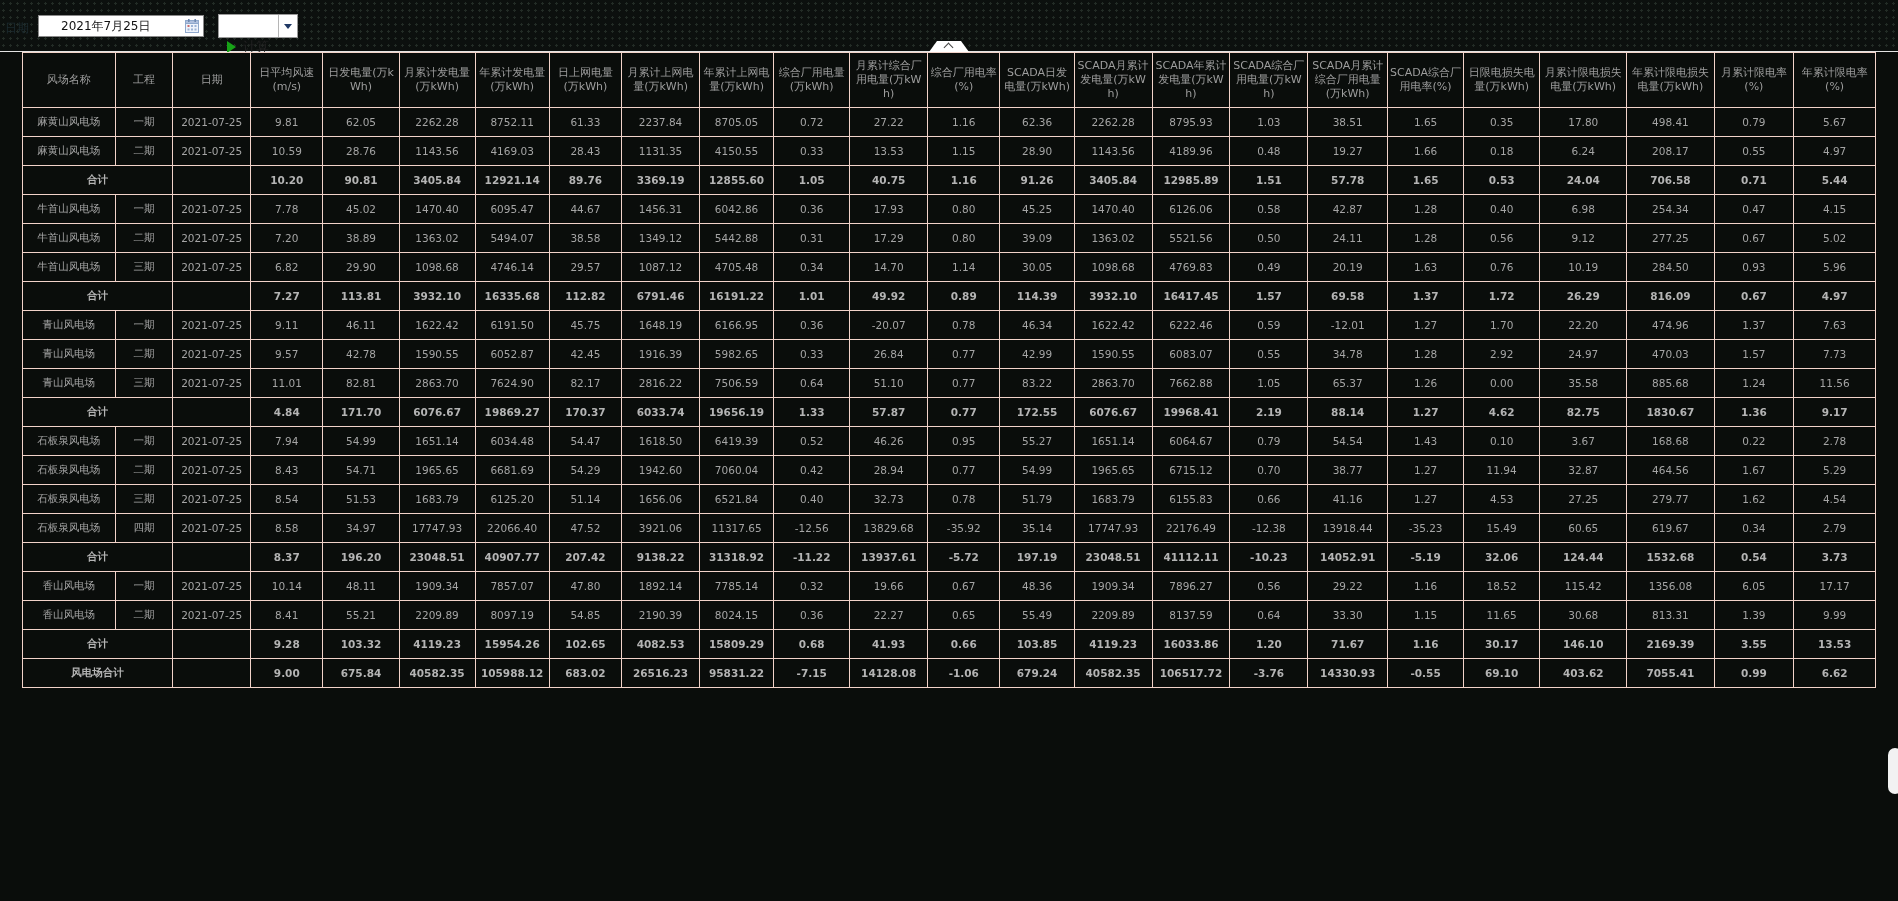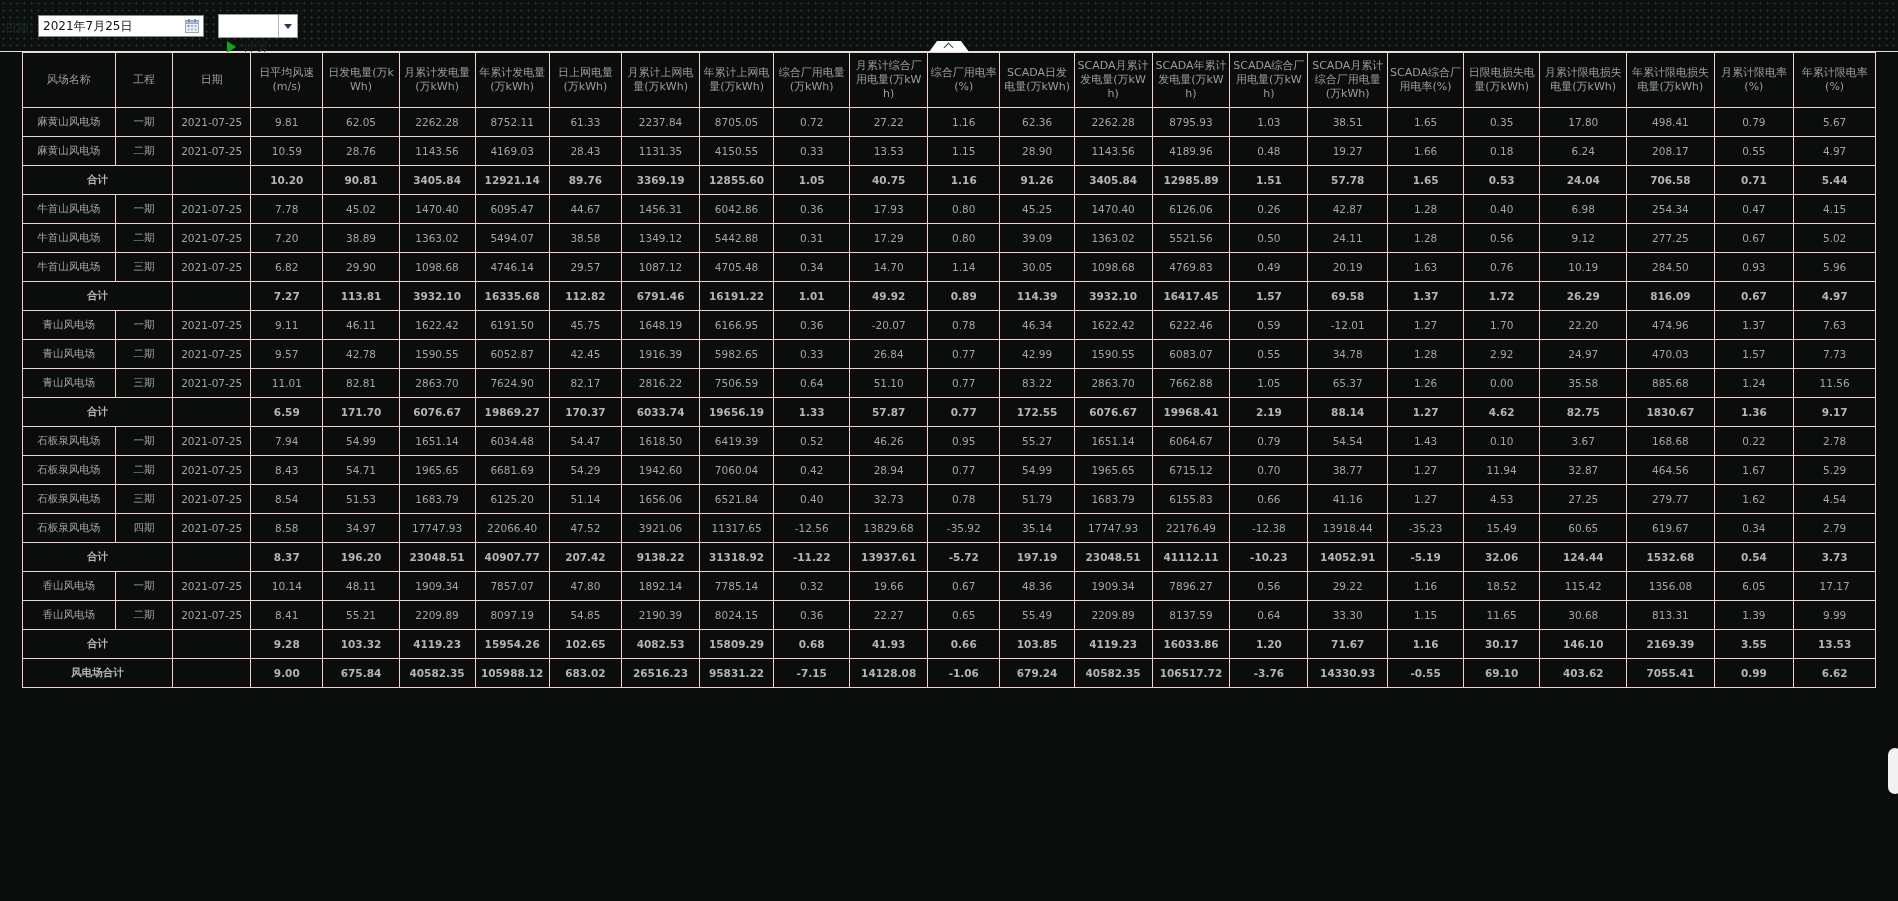--- a/index.html
+++ b/index.html
@@ -6,21 +6,21 @@
   html,body { width:1898px; height:901px; overflow:hidden; background:#0a0d0b;
     font-family:"DejaVu Sans", sans-serif; }
 
   
   .toolbar { position:relative; width:100%; height:52px; background:#0c100e;
     background-image:radial-gradient(circle, #232c26 1px, rgba(0,0,0,0) 1.3px);
     background-size:7px 7px; border-bottom:1px solid #e3e3e3; }
   .date-label { position:absolute; left:5px; top:20px; font-size:12px; color:#1c2b30; }
   .date-input { position:absolute; left:38px; top:15px; width:166px; height:22px;
     background:#ffffff; border:1px solid #8a8a8a; display:flex; align-items:center; }
-  .date-input .val { flex:1; font-size:12px; color:#111; padding-left:4px; white-space:nowrap; }
+  .date-input .val { flex:1; font-size:12px; color:#111; padding-left:22px; white-space:nowrap; }
   .cal-icon { width:14px; height:14px; margin-right:4px; flex:0 0 auto; }
   .calc-btn { position:absolute; left:218px; top:14px; height:24px; display:flex;
     border:1px solid #9a9a9a; background:#fff; }
   .calc-main { display:flex; align-items:center; padding:0 9px 0 8px; cursor:pointer;margin-top:32px; }
   .play-icon { width:0; height:0; border-left:9px solid #17a317;
     border-top:6px solid transparent; border-bottom:6px solid transparent; margin-right:7px; }
   .calc-label { font-size:13px; color:#222; white-space:nowrap; }
   .calc-arrow { width:19px; border-left:1px solid #b5b5b5; display:flex;
     align-items:center; justify-content:center; cursor:pointer; background:#fff; }
   .down-caret { width:0; height:0; border-top:5px solid #1f3864;
@@ -230,21 +230,21 @@
           <td>6095.47</td>
           <td>44.67</td>
           <td>1456.31</td>
           <td>6042.86</td>
           <td>0.36</td>
           <td>17.93</td>
           <td>0.80</td>
           <td>45.25</td>
           <td>1470.40</td>
           <td>6126.06</td>
-          <td>0.26</td>
+          <td>0.58</td>
           <td>42.87</td>
           <td>1.28</td>
           <td>0.40</td>
           <td>6.98</td>
           <td>254.34</td>
           <td>0.47</td>
           <td>4.15</td>
         </tr>
         <tr>
           <td>牛首山风电场</td>
@@ -397,21 +397,21 @@
           <td>1.26</td>
           <td>0.00</td>
           <td>35.58</td>
           <td>885.68</td>
           <td>1.24</td>
           <td>11.56</td>
         </tr>
         <tr class="total">
           <td colspan="2">合计</td>
           <td></td>
-          <td>6.59</td>
+          <td>4.84</td>
           <td>171.70</td>
           <td>6076.67</td>
           <td>19869.27</td>
           <td>170.37</td>
           <td>6033.74</td>
           <td>19656.19</td>
           <td>1.33</td>
           <td>57.87</td>
           <td>0.77</td>
           <td>172.55</td>

